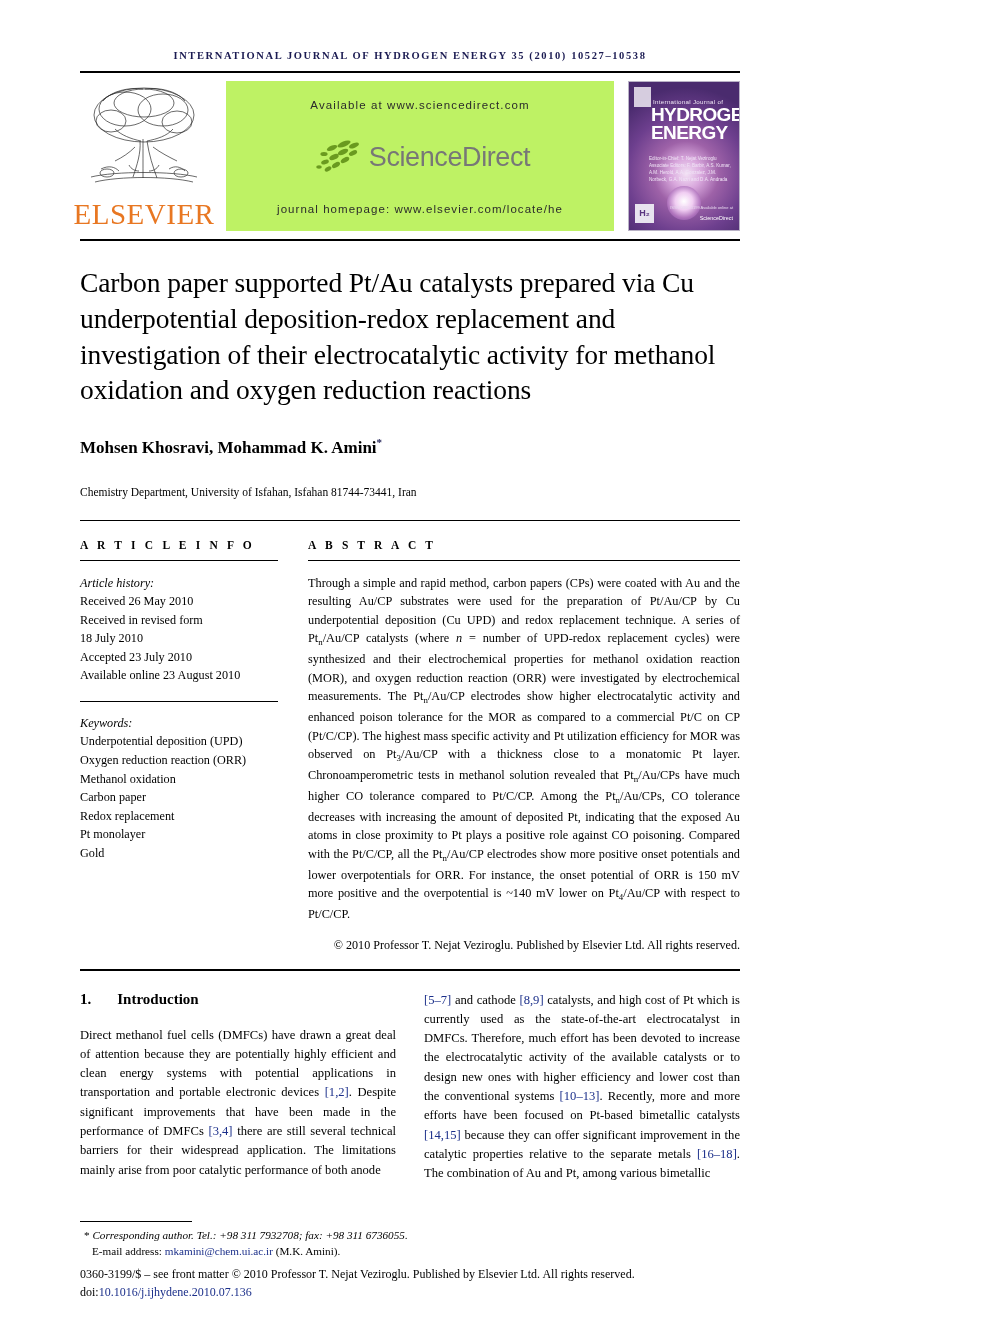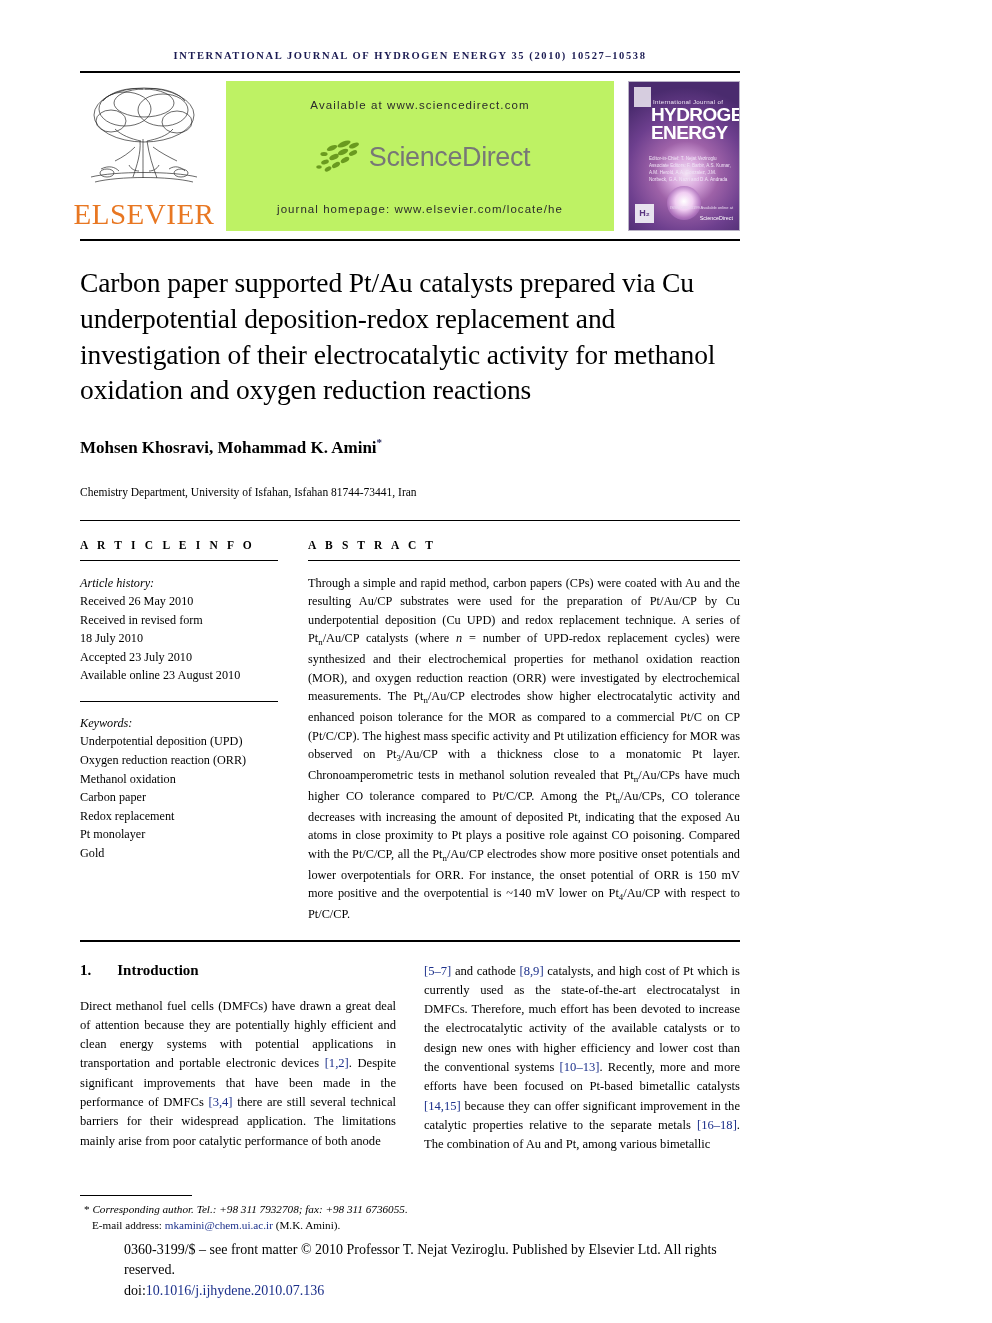--- a/index.html
+++ b/index.html
@@ -279,23 +279,22 @@
     font-family: "Liberation Serif", serif;
     font-size: 11.2px;
     line-height: 1.45;
   }
   .fn-corr { font-style: italic; }
   .fn-indent { padding-left: 12px; }
   .fn-star { padding-left: 4px; }
   .footer-block {
     margin-top: 7px;
     font-family: "Liberation Serif", serif;
-    font-size: 14px;
+    font-size: 12px;
     line-height: 1.45;
-    margin-left: 44px;
   }
   .link { color: #1b2f8a; text-decoration: none; }
   sub { font-size: 0.72em; }
 </style>
 </head>
 <body>
 
 <div class="page">
 
   <div class="running-head">INTERNATIONAL JOURNAL OF HYDROGEN ENERGY 35 (2010) 10527–10538</div>
@@ -422,20 +421,21 @@
         utilization efficiency for MOR was observed on Pt<sub>3</sub>/Au/CP with a thickness close to
         a monatomic Pt layer. Chronoamperometric tests in methanol solution revealed that
         Pt<sub>n</sub>/Au/CPs have much higher CO tolerance compared to Pt/C/CP. Among the Pt<sub>n</sub>/Au/CPs,
         CO tolerance decreases with increasing the amount of deposited Pt, indicating that the
         exposed Au atoms in close proximity to Pt plays a positive role against CO poisoning.
         Compared with the Pt/C/CP, all the Pt<sub>n</sub>/Au/CP electrodes show more positive onset
         potentials and lower overpotentials for ORR. For instance, the onset potential of ORR is
         150 mV more positive and the overpotential is ~140 mV lower on Pt<sub>4</sub>/Au/CP with respect to
         Pt/C/CP.
       </div>
+      <div class="copyright">© 2010 Professor T. Nejat Veziroglu. Published by Elsevier Ltd. All rights reserved.</div>
     </div>
   </div>
 
   <div class="rule-thick-2"></div>
 
   <div class="body-cols">
     <div class="bcol">
       <div class="sec-num-head">
         <span>1.</span>
         <span>Introduction</span>

